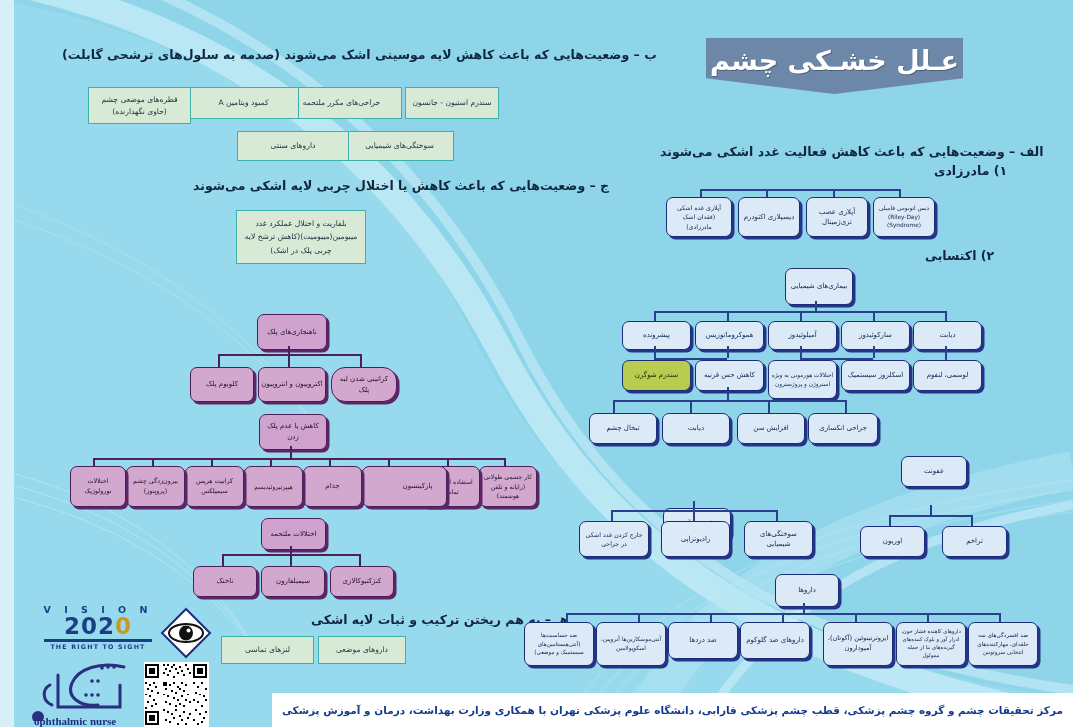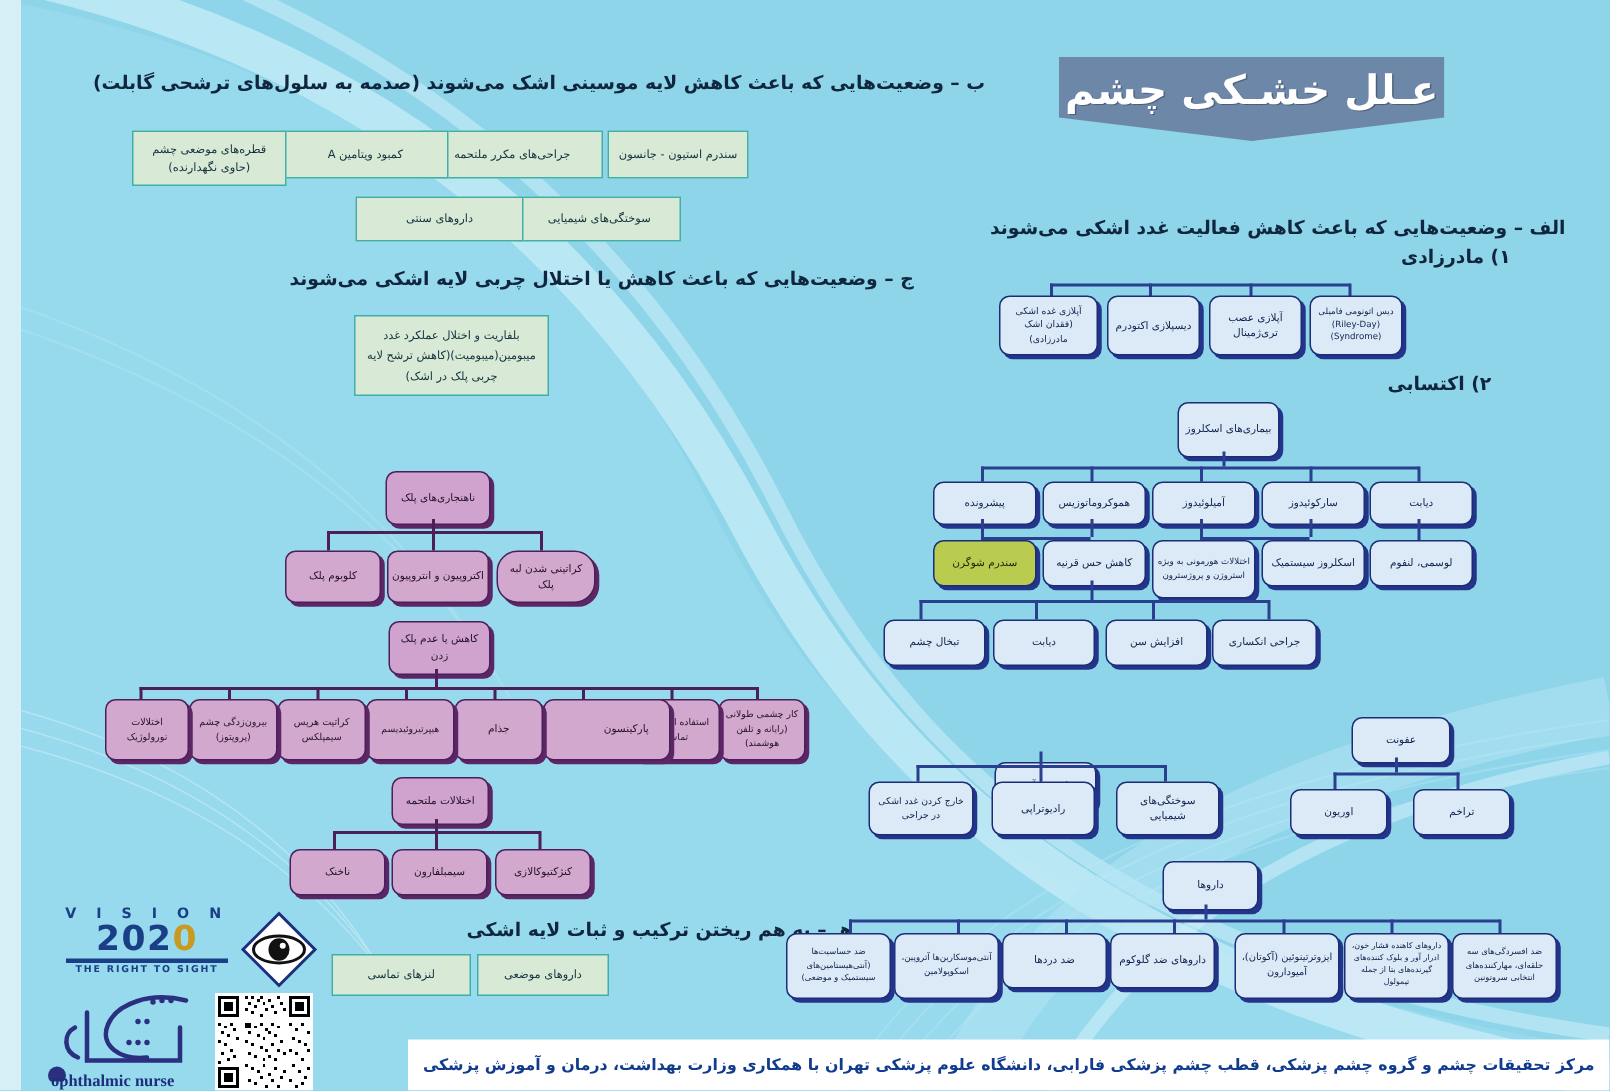--- a/index.html
+++ b/index.html
@@ -197,21 +197,21 @@
 <div class="ln" style="left:833px;top:189px;width:1.5px;height:9px;"></div>
 <div class="ln" style="left:899px;top:189px;width:1.5px;height:9px;"></div>
 
 <div class="bbox" style="left:873px;top:197px;width:56px;height:36px;font-size:5.8px;">دیس اتونومی فامیلی (Riley-Day) (Syndrome)</div>
 <div class="bbox" style="left:806px;top:197px;width:56px;height:36px;">آپلازی عصب تری‌ژمینال</div>
 <div class="bbox" style="left:738px;top:197px;width:56px;height:36px;">دیسپلازی اکتودرم</div>
 <div class="bbox" style="left:666px;top:197px;width:60px;height:36px;font-size:6.2px;">آپلازی غده اشکی (فقدان اشک مادرزادی)</div>
 
 <div class="sec-head" style="left:925px;top:248px;">۲) اکتسابی</div>
 
-<div class="bbox" style="left:785px;top:268px;width:62px;height:33px;">بیماری‌های اسکلروز</div>
+<div class="bbox" style="left:785px;top:268px;width:62px;height:33px;">بیماری‌های شیمیایی</div>
 <div class="ln" style="left:815px;top:301px;width:1.5px;height:10px;"></div>
 <div class="ln" style="left:654px;top:311px;width:292px;height:1.5px;"></div>
 <div class="ln" style="left:654px;top:311px;width:1.5px;height:10px;"></div>
 <div class="ln" style="left:727px;top:311px;width:1.5px;height:10px;"></div>
 <div class="ln" style="left:800px;top:311px;width:1.5px;height:10px;"></div>
 <div class="ln" style="left:873px;top:311px;width:1.5px;height:10px;"></div>
 <div class="ln" style="left:945px;top:311px;width:1.5px;height:10px;"></div>
 
 <div class="bbox" style="left:913px;top:321px;width:63px;height:25px;">دیابت</div>
 <div class="bbox" style="left:841px;top:321px;width:63px;height:25px;">سارکوئیدوز</div>
@@ -248,21 +248,21 @@
 <div class="bbox" style="left:663px;top:473px;width:62px;height:28px;margin-top:35px;">جراحت یا آسیب</div>
 <div class="ln" style="left:693px;top:501px;width:1.5px;height:9px;"></div>
 <div class="ln" style="left:611px;top:510px;width:166px;height:1.5px;"></div>
 <div class="ln" style="left:611px;top:510px;width:1.5px;height:11px;"></div>
 <div class="ln" style="left:693px;top:510px;width:1.5px;height:11px;"></div>
 <div class="ln" style="left:776px;top:510px;width:1.5px;height:11px;"></div>
 <div class="bbox" style="left:744px;top:521px;width:63px;height:32px;">سوختگی‌های شیمیایی</div>
 <div class="bbox" style="left:661px;top:521px;width:63px;height:32px;">رادیوتراپی</div>
 <div class="bbox" style="left:579px;top:521px;width:64px;height:32px;font-size:6.2px;">خارج کردن غدد اشکی در جراحی</div>
 
-<div class="bbox" style="left:901px;top:478px;width:60px;height:27px;">عفونت</div>
+<div class="bbox" style="left:901px;top:456px;width:60px;height:27px;">عفونت</div>
 <div class="ln" style="left:930px;top:505px;width:1.5px;height:10px;"></div>
 <div class="ln" style="left:889px;top:515px;width:84px;height:1.5px;"></div>
 <div class="ln" style="left:889px;top:515px;width:1.5px;height:11px;"></div>
 <div class="ln" style="left:971px;top:515px;width:1.5px;height:11px;"></div>
 <div class="bbox" style="left:942px;top:526px;width:59px;height:27px;">تراخم</div>
 <div class="bbox" style="left:860px;top:526px;width:59px;height:27px;">اوریون</div>
 
 <div class="bbox" style="left:775px;top:574px;width:58px;height:29px;">داروها</div>
 <div class="ln" style="left:803px;top:603px;width:1.5px;height:10px;"></div>
 <div class="ln" style="left:566px;top:613px;width:434px;height:1.5px;"></div>

